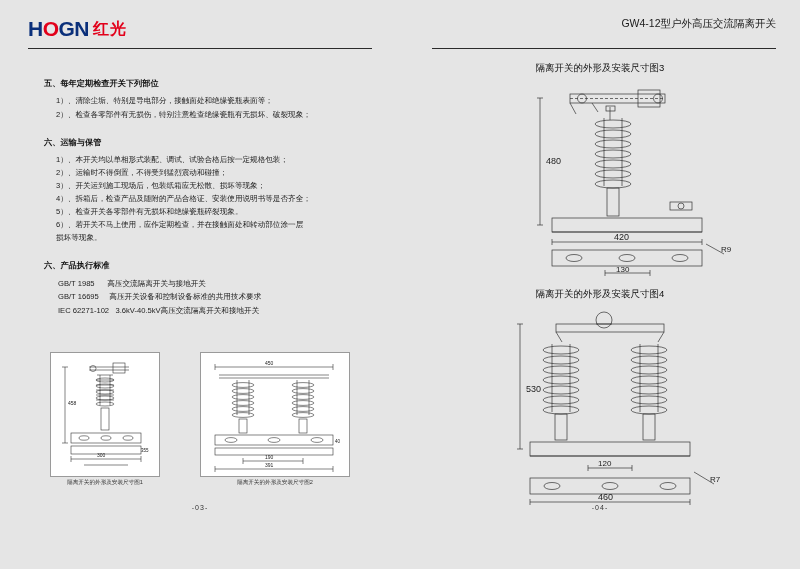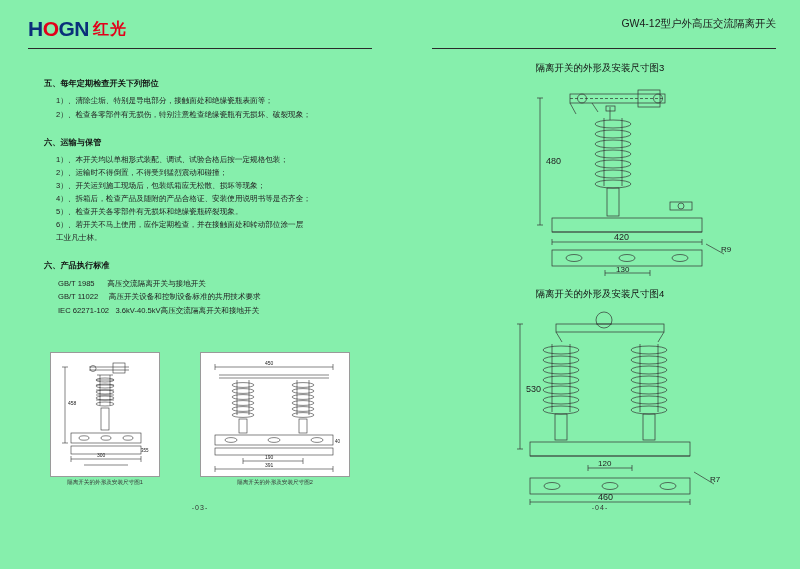--- a/index.html
+++ b/index.html
@@ -11,21 +11,21 @@
     width: 800px;
     height: 569px;
     font-family: "Liberation Sans", sans-serif;
     color: #1a1a1a;
     overflow: hidden;
   }
   .page {
     position: relative;
     width: 800px;
     height: 569px;
-    background: #86efac;
+    background: #e5e5e5;
   }
   .spread {
     position: absolute;
     left: 0; top: 0;
     width: 800px; height: 569px;
     display: flex;
   }
   .page-half {
     position: relative;
     width: 400px;
@@ -190,27 +190,27 @@
         </div>
 
         <div class="sec-block">
           <p class="sec-title">六、运输与保管</p>
           <p class="item">1）、本开关均以单相形式装配、调试、试验合格后按一定规格包装；</p>
           <p class="item">2）、运输时不得倒置，不得受到猛烈震动和碰撞；</p>
           <p class="item">3）、开关运到施工现场后，包装纸箱应无松散、损坏等现象；</p>
           <p class="item">4）、拆箱后，检查产品及随附的产品合格证、安装使用说明书等是否齐全；</p>
           <p class="item">5）、检查开关各零部件有无损坏和绝缘瓷瓶碎裂现象。</p>
           <p class="item">6）、若开关不马上使用，应作定期检查，并在接触面处和转动部位涂一层</p>
-          <p class="item">工业凡士林。</p>
+          <p class="item">损坏等现象。</p>
         </div>
 
         <div class="sec-block">
           <p class="sec-title">六、产品执行标准</p>
           <p class="std-line">GB/T 1985      高压交流隔离开关与接地开关</p>
-          <p class="std-line">GB/T 11022     高压开关设备和控制设备标准的共用技术要求</p>
+          <p class="std-line">GB/T 16695     高压开关设备和控制设备标准的共用技术要求</p>
           <p class="std-line">IEC 62271-102   3.6kV-40.5kV高压交流隔离开关和接地开关</p>
         </div>
       </div>
 
       <div class="fig" style="left:50px; top:352px; width:110px;">
         <div class="fig-box" style="width:110px;height:125px;">
           <svg width="108" height="123" viewBox="0 0 108 123">
             <g stroke="#333" fill="none" stroke-width="0.6">
 
               <line x1="38" y1="14" x2="78" y2="14"></line>

